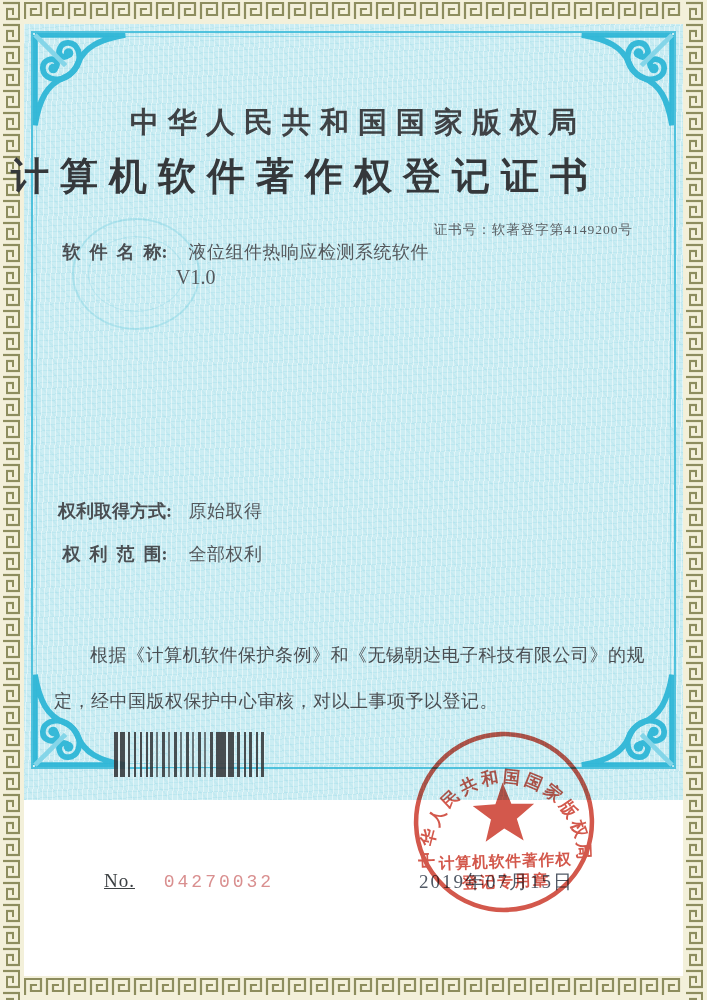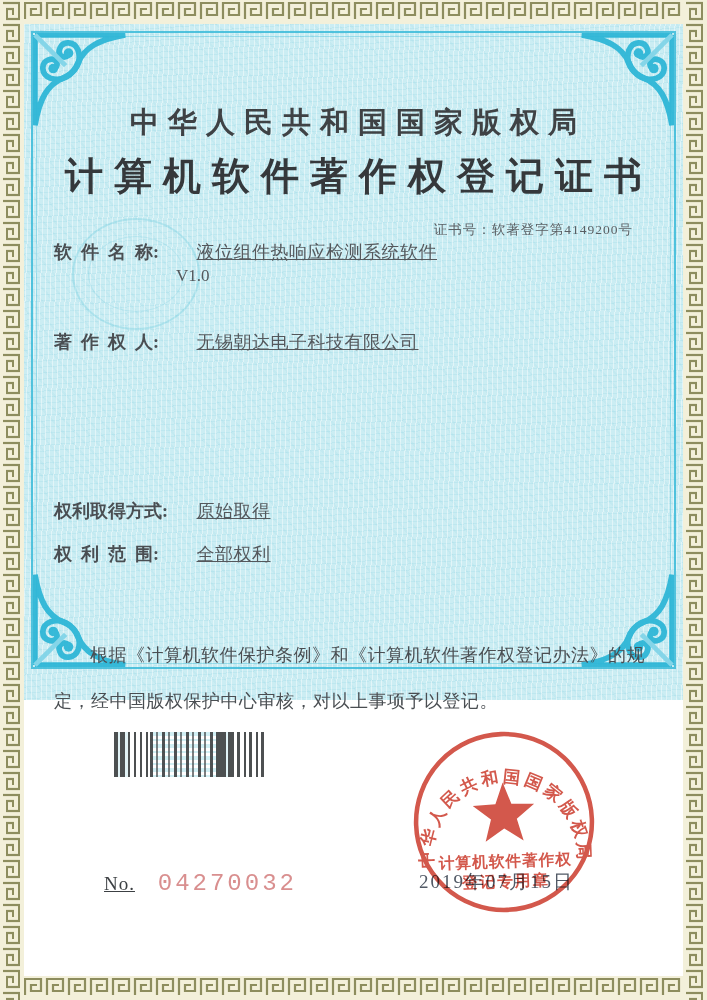--- a/index.html
+++ b/index.html
@@ -1,20 +1,20 @@
 <!DOCTYPE html>
 <html><head>
 <meta charset="utf-8">
 <style>
   * { margin:0; padding:0; box-sizing:border-box; }
   html,body { width:707px; height:1000px; }
   body { font-family:"Liberation Serif","DejaVu Serif",serif; overflow:hidden; }
 
   .page {
-    position:relative; width:707px; height:700px;
+    position:relative; width:707px; height:800px;
     background-color:#cbedf3;
     background-image:
       repeating-linear-gradient(92deg, rgba(255,255,255,.45) 0 1px, rgba(255,255,255,0) 1px 5px),
       repeating-linear-gradient(-4deg, rgba(70,180,205,.10) 0 1px, transparent 1px 6px),
       repeating-linear-gradient(48deg, rgba(70,180,205,.06) 0 2px, transparent 2px 9px);
   }
 
   
   .band { position:absolute; display:block; }
   .band-top    { left:0; top:0;      width:707px; height:24px; }
@@ -37,33 +37,33 @@
     border:2px solid rgba(95,198,218,.30); border-radius:50%; }
   .watermark:after { content:""; position:absolute; left:14px; top:16px; right:14px; bottom:16px;
     border:1px solid rgba(95,198,218,.22); border-radius:50%; }
 
   .authority {
     position:absolute; left:0; top:103px; width:100%; text-align:center;
     font-size:29px; font-weight:700; letter-spacing:9px; color:#3f4245;
     text-indent:9px;
   }
   .cert-title {
-    position:absolute; left:0; top:151px; width:100%; text-align:center;
+    position:absolute; left:0; top:151px; width:100%; text-align:left;
     font-size:38px; font-weight:700; letter-spacing:11px; color:#35383b;
     text-indent:11px;
   }
   .cert-no {
     position:absolute; right:74px; top:221px; font-size:13.5px; color:#5a5f63;
     letter-spacing:1px;
   }
 
   .row { position:absolute; left:54px; font-size:18px; color:#4b4f53; }
-  .lbl { display:inline-block; width:122px; white-space:pre; font-weight:600; color:#4a4e52; }
-  .val { margin-left:16px; color:#54585c; letter-spacing:.5px;text-decoration:underline; }
-  .val-line2 { position:absolute; left:176px; font-size:17px; color:#54585c; }
+  .lbl { display:inline-block; width:122px; white-space:pre; font-weight:600; color:#4a4e52;text-align:center; }
+  .val { margin-left:8px; color:#54585c; letter-spacing:.5px; }
+  .val-line2 { position:absolute; left:176px; font-size:20px; color:#54585c; }
 
   .statement {
     position:absolute; left:54px; top:632px; width:600px;
     font-size:18px; line-height:46px; color:#4a4e52; text-indent:2em;
     letter-spacing:.5px;
   }
 
   .barcode { position:absolute; left:114px; top:732px; width:150px; height:45px; display:flex; opacity:.88; }
   .bc-thick  { width:14px; background:repeating-linear-gradient(90deg,#35383a 0 4px,#dff2f5 4px 6px,#35383a 6px 11px,#dff2f5 11px 14px); }
   .bc-bars-a { width:22px; background:repeating-linear-gradient(90deg,#35383a 0 2px,transparent 2px 6px); }
@@ -76,22 +76,22 @@
   .bc-bars-b { width:32px; background:repeating-linear-gradient(90deg,#35383a 0 2px,transparent 2px 5px,#35383a 5px 8px,transparent 8px 12px); }
 
   .seal { position:absolute; left:408px; top:726px; width:192px; height:192px;
     mix-blend-mode:multiply; opacity:.92; transform:rotate(-2deg); }
 
   .seal-date { position:absolute; left:419px; top:869px; font-size:19px; color:#525a66;
     letter-spacing:2px; z-index:0; }
 
   .serial { position:absolute; left:104px; top:870px; font-size:19px; }
   .serial .no-label { color:#3c4043; letter-spacing:1px;text-decoration:underline; }
-  .serial .no-value { color:#d98f8f; letter-spacing:3px; margin-left:18px;
-    font-family:"Liberation Mono","DejaVu Sans Mono",monospace; font-size:24px; }
+  .serial .no-value { color:#d98f8f; letter-spacing:3px; margin-left:24px;
+    font-family:"Liberation Mono","DejaVu Sans Mono",monospace; font-size:18px; }
 </style>
 </head>
 <body>
 
 <div class="page">
 
   <svg class="band band-top">
     <defs>
       <pattern id="mk" width="22" height="22" patternUnits="userSpaceOnUse">
         <rect width="22" height="22" fill="#f3f0da"></rect>
@@ -144,39 +144,35 @@
   <div class="cert-no">
     <span>证书号：</span><span>软著登字第4149200号</span>
   </div>
 
   <div class="row" style="top:240px">
     <span class="lbl">软  件  名  称:</span>
     <span class="val">液位组件热响应检测系统软件</span>
   </div>
   <div class="val-line2" style="top:266px">V1.0</div>
 
-  <div class="row" style="top:330px">
-    <span class="lbl">著  作  权  人:</span>
-    <span class="val">无锡朝达电子科技有限公司</span>
-  </div>
 
 
 
   <div class="row" style="top:499px">
     <span class="lbl">权利取得方式:</span>
     <span class="val">原始取得</span>
   </div>
 
   <div class="row" style="top:542px">
     <span class="lbl">权  利  范  围:</span>
     <span class="val">全部权利</span>
   </div>
 
 
-  <div class="statement">根据《计算机软件保护条例》和《计算机软件著作权登记办法》的规定，经中国版权保护中心审核，对以上事项予以登记。</div>
+  <div class="statement">根据《计算机软件保护条例》和《无锡朝达电子科技有限公司》的规定，经中国版权保护中心审核，对以上事项予以登记。</div>
 
   <div class="barcode">
     <div class="bc-thick"></div>
     <div class="bc-bars-a"></div>
     <div class="bc-matrix"></div>
     <div class="bc-thick2"></div>
     <div class="bc-bars-b"></div>
   </div>
 
   <div class="seal-date">2019年07月15日</div>

